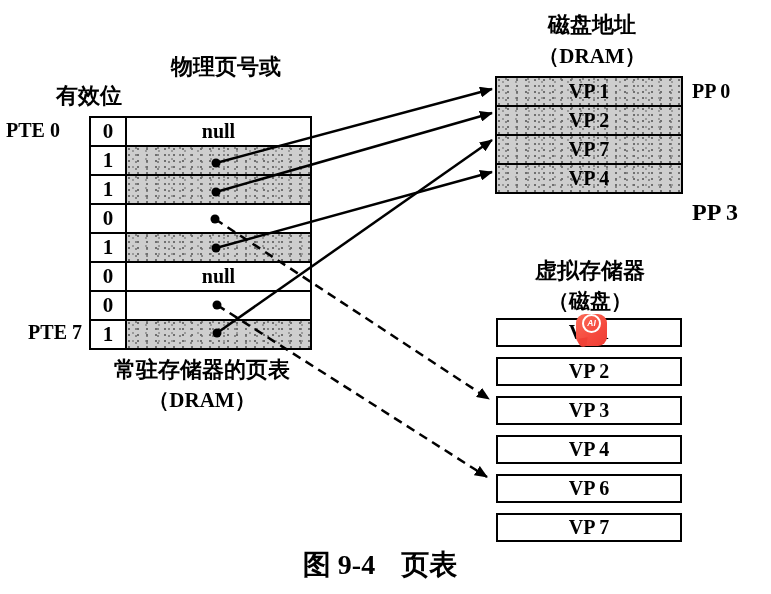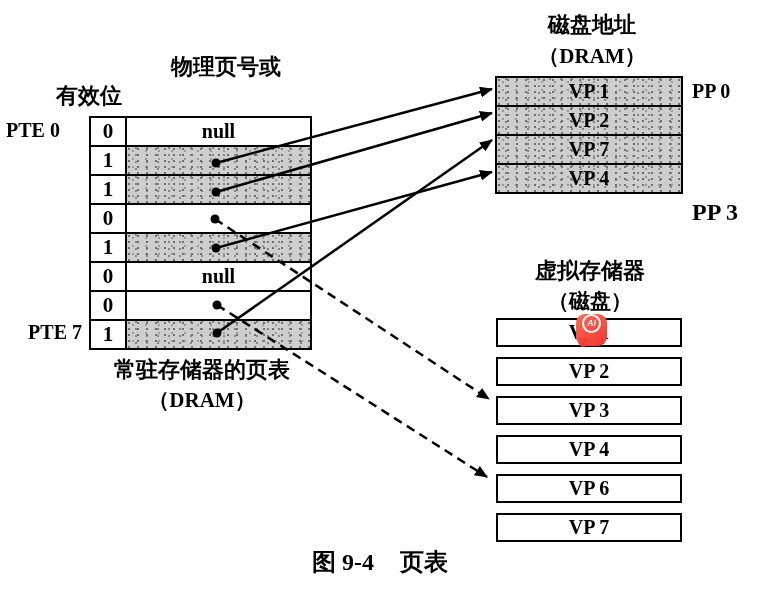--- a/index.html
+++ b/index.html
@@ -50,21 +50,21 @@
 
   
   #vm-title{left:498px;top:256px;width:184px;font-size:22px;}
   #vm-sub{left:498px;top:287px;width:184px;font-size:21px;}
   .vm-row{
     left:496px;width:182px;height:25px;border:2px solid #000;z-index:1;background:#fff;
     display:flex;align-items:center;justify-content:center;font-size:20px;font-weight:bold;
   }
 
   
-  #caption{left:230px;top:546px;width:300px;font-size:24px;}
+  #caption{left:230px;top:546px;width:300px;font-size:28px;}
   #caption .gap{display:inline-block;width:26px;}
 
   
   #arrows{left:0;top:0;z-index:2;pointer-events:none;}
 
   
   #ai-badge{
     left:576px;top:314px;width:31px;height:32px;border-radius:9px;z-index:4;
     background:linear-gradient(140deg,#fb6b58 0%,#f54a3e 60%,#ef3d34 100%);
     cursor:pointer;

